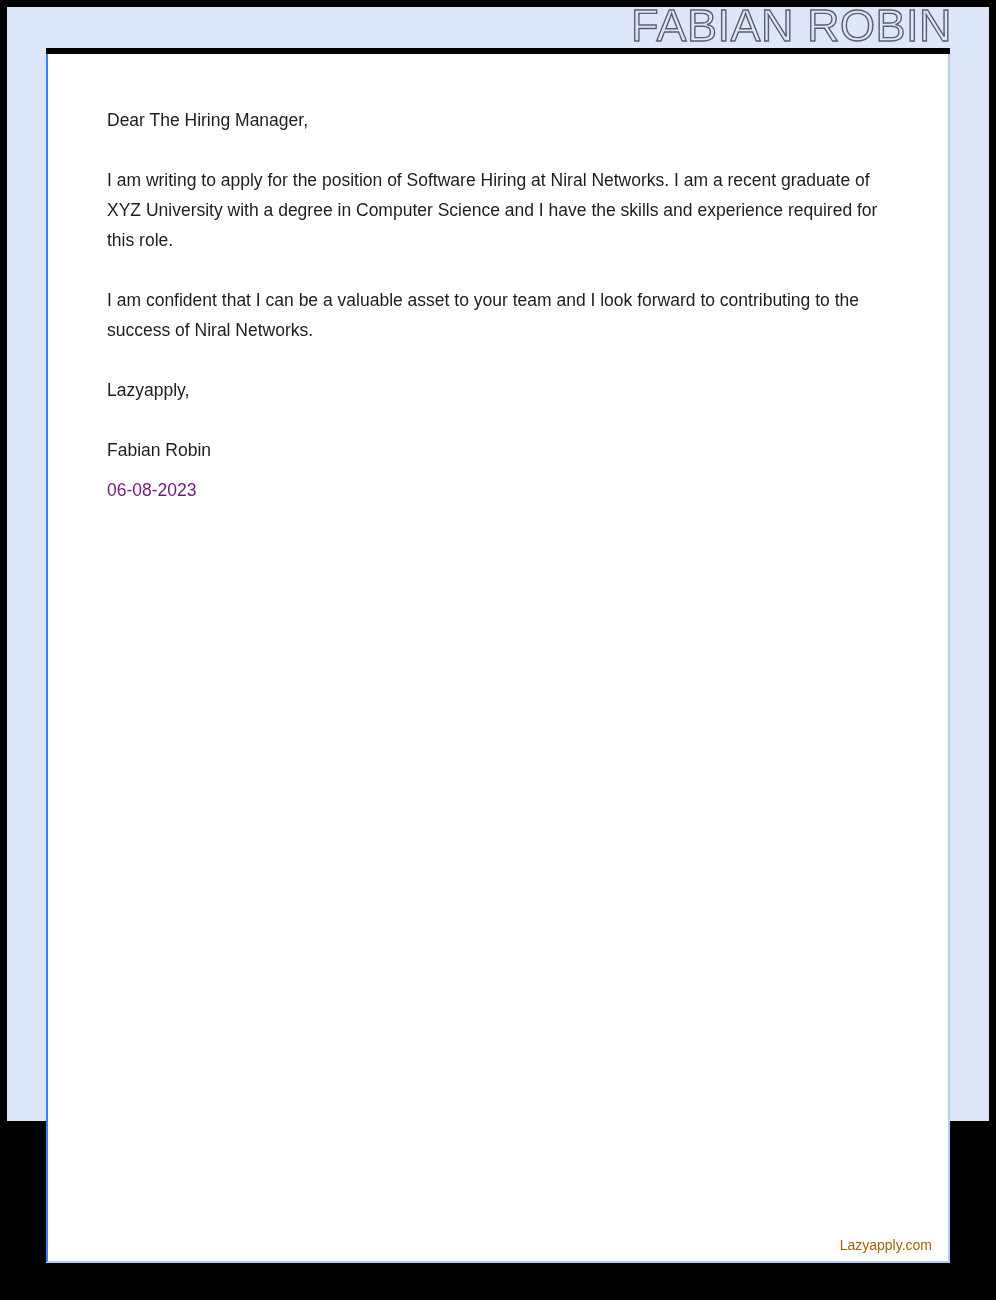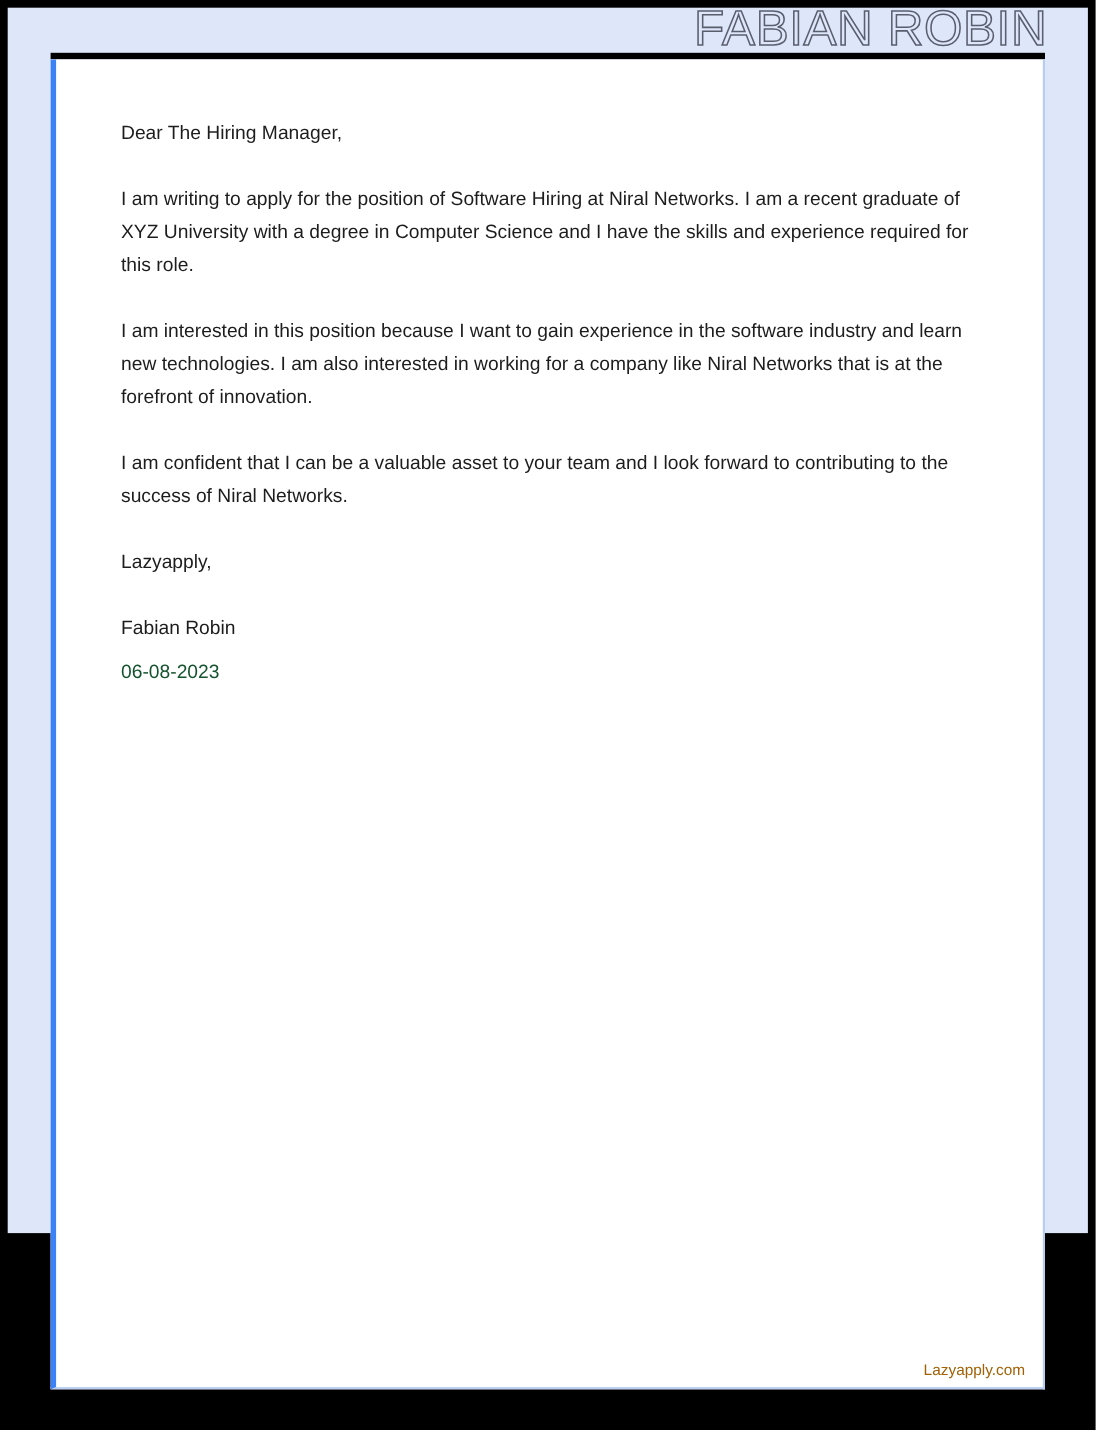--- a/index.html
+++ b/index.html
@@ -63,21 +63,21 @@
   }
 
   
   #letter-card {
     position: absolute;
     left: 39px;
     top: 47px;
     width: 904px;
     height: 1209px;
     background: #ffffff;
-    border-left: 5px solid #3b82f6;
+    border-left: 2px solid #3b82f6;
     border-right: 2px solid #b9cdf2;
     border-bottom: 2px solid #b9cdf2;
     box-sizing: border-box;
   }
 
   #letter-body {
     position: absolute;
     left: 59px;
     top: 51px;
     width: 784px;
@@ -98,21 +98,21 @@
 
   .salutation {
     margin-bottom: 30px;
   }
 
   .signature-name {
     margin-bottom: 10px;
   }
 
   .signature-date {
-    color: #14532d;
+    color: #701a75;
   }
 
   #letter-footer {
     position: absolute;
     right: 16px;
     bottom: 7px;
     font-family: "Liberation Sans", sans-serif;
     font-size: 14px;
     line-height: 18px;
     color: #a16207;
@@ -131,21 +131,20 @@
 
   <div id="letter-card">
 
     <div id="letter-body">
 
       <p class="letter-line salutation">Dear The Hiring Manager,</p>
 
       <p class="letter-paragraph">I am writing to apply for the position of Software Hiring at Niral Networks. I am a recent graduate of XYZ University with a degree in Computer Science and I have the skills and experience required for this role.</p>
 
 
-      <p class="letter-paragraph">I am interested in this position because I want to gain experience in the software industry and learn new technologies. I am also interested in working for a company like Niral Networks that is at the forefront of innovation.</p>
 
       <p class="letter-paragraph">I am confident that I can be a valuable asset to your team and I look forward to contributing to the success of Niral Networks.</p>
 
       <p class="letter-line salutation">Lazyapply,</p>
 
       <p class="letter-line signature-name">Fabian Robin</p>
 
       <p class="letter-line signature-date">06-08-2023</p>
 
     </div>

